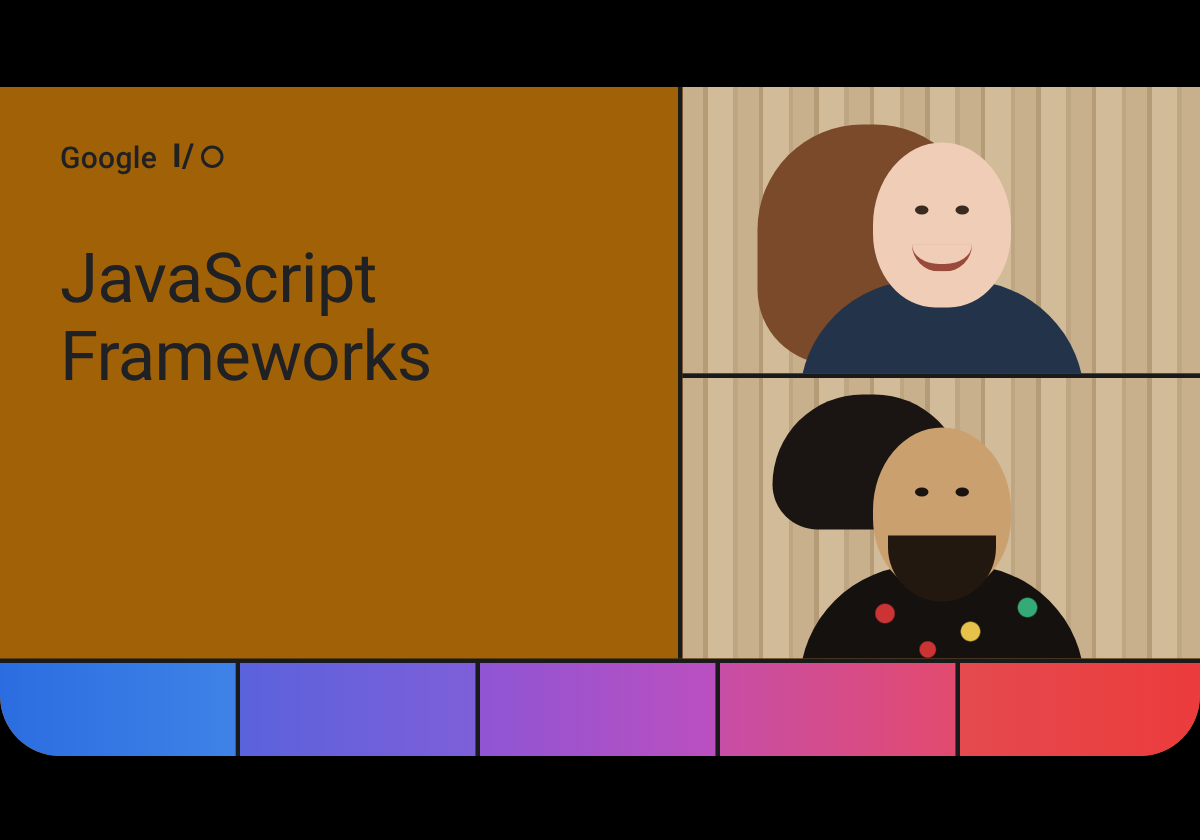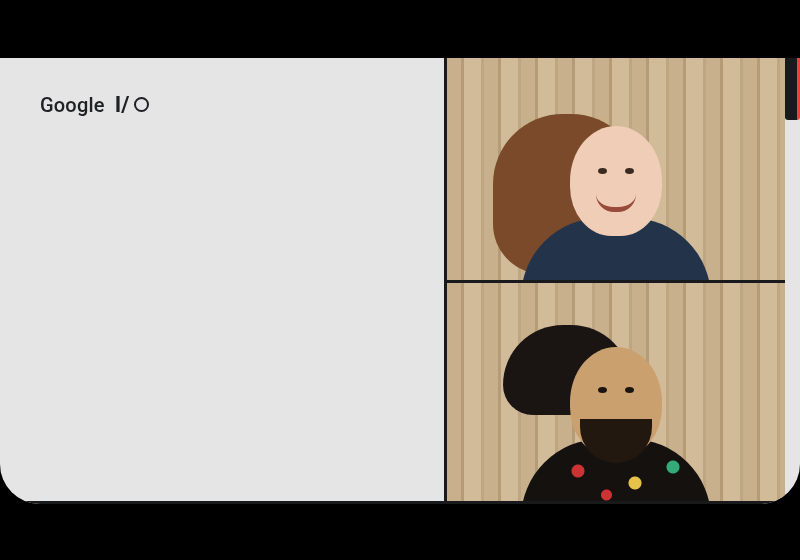--- a/index.html
+++ b/index.html
@@ -6,23 +6,23 @@
   html, body { width: 800px; height: 560px; overflow: hidden; }
   body {
     background: #000;
     font-family: -apple-system, "Segoe UI", Roboto, Arial, sans-serif;
     display: flex; flex-direction: column;
   }
   .letterbox-top { height: 58px; background: #000; flex: 0 0 auto; }
   .letterbox-bottom { height: 56px; background: #000; flex: 0 0 auto; }
   .frame {
     flex: 1 1 auto;
-    background: #e5e5e5;
+    background: #a16207;
     position: relative;
-    display: flex; flex-direction: row;
+    display: flex; flex-direction: column;
     border-radius: 0 0 40px 40px;
     overflow: hidden;
   }
   .content {
     flex: 1 1 auto;
     display: grid;
     grid-template-columns: 1.32fr 1fr;
     border-bottom: 3px solid #181a1b;
   }
   .text-panel {
@@ -148,20 +148,24 @@
   <div class="content">
 
     <div class="text-panel">
       <div class="brand">
         <span>Google</span>
         <span class="io-mark">
           <span class="io-slash">I/</span>
           <span class="io-circle"></span>
         </span>
       </div>
+      <h1 class="title">
+        <span>JavaScript</span><br>
+        <span>Frameworks</span>
+      </h1>
     </div>
 
     <div class="speakers">
       <div class="speaker-cell">
         <div class="wood-bg"></div>
         <div class="headshot h1">
           <div class="hair"></div>
           <div class="head face">
               <div class="smile"></div>
             </div>

